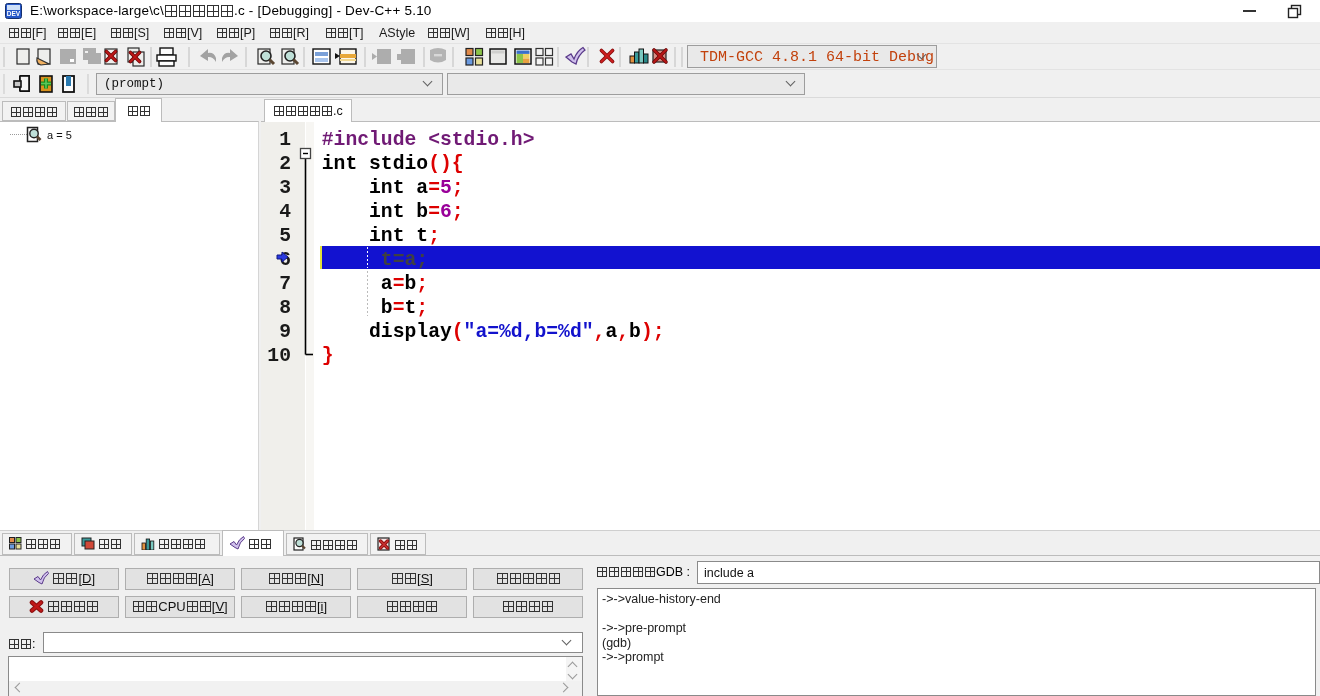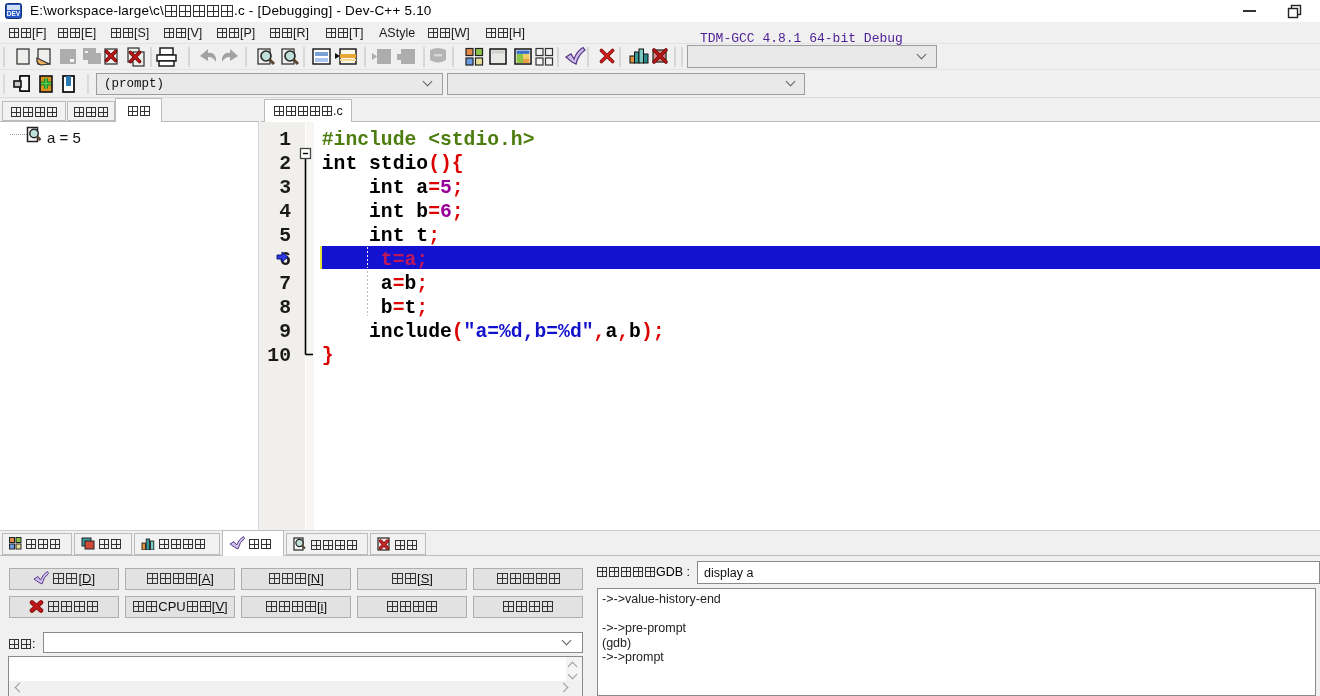--- a/index.html
+++ b/index.html
@@ -140,21 +140,21 @@
     <g stroke="#6e0a0a" stroke-width="3.6" stroke-linecap="round">
       <line x1="654" y1="6" x2="666" y2="18"></line>
       <line x1="654" y1="18" x2="666" y2="6"></line>
     </g>
     <g stroke="#b81818" stroke-width="1.8" stroke-linecap="round">
       <line x1="654" y1="6" x2="666" y2="18"></line>
       <line x1="654" y1="18" x2="666" y2="6"></line>
     </g>
   </svg>
 <div class="a cb" style="left:687px;top:45px;width:250px;height:23px"></div>
-<div class="a mono" style="left:700px;top:31px;font-size:13px;color:#4c1d95">TDM-GCC 4.8.1 64-bit Debug</div>
+<div class="a mono" style="left:700px;top:49px;font-size:15px;color:#c2410c">TDM-GCC 4.8.1 64-bit Debug</div>
 <div class="chev" style="left:918px;top:51px"></div>
 <div class="a" style="left:0;top:70px;width:1320px;height:28px;background:#f0f0f0;border-bottom:1px solid #dadada"></div>
 <svg class="a" style="left:0;top:72px" width="160" height="24" viewBox="0 0 160 24">
     <line x1="4" y1="2" x2="4" y2="22" stroke="#c7c7c7"></line>
     <line x1="88" y1="2" x2="88" y2="22" stroke="#c7c7c7"></line>
     <path d="M20 4 H29 V19 H20 M20 4 V8 M20 19 V15" fill="#fff" stroke="#111" stroke-width="1.8"></path>
     <rect x="20" y="4" width="9" height="15" fill="#f4f4f4" stroke="#111" stroke-width="1.6"></rect>
     <rect x="14" y="9" width="7" height="6" fill="#c8c8c8" stroke="#111" stroke-width="1.6"></rect>
     <rect x="40" y="4" width="12" height="16" fill="#d8921e" stroke="#111" stroke-width="1.6"></rect>
     <g stroke="#1a8a1a" stroke-width="4">
@@ -176,46 +176,46 @@
 <div class="a" style="left:0;top:121px;width:259px;height:409px;background:#fff;border-top:1px solid #bcbcbc;border-right:1px solid #d5d5d5"></div>
 <div class="tab" style="left:2px;top:101px;width:64px;height:20px;text-align:center;padding-top:3px"><i class="h" style="width:10px;height:10px;vertical-align:-1px"></i><i class="h" style="width:10px;height:10px;vertical-align:-1px"></i><i class="h" style="width:10px;height:10px;vertical-align:-1px"></i><i class="h" style="width:10px;height:10px;vertical-align:-1px"></i></div>
 <div class="tab" style="left:67px;top:101px;width:48px;height:20px;text-align:center;padding-top:3px"><i class="h" style="width:10px;height:10px;vertical-align:-1px"></i><i class="h" style="width:10px;height:10px;vertical-align:-1px"></i><i class="h" style="width:10px;height:10px;vertical-align:-1px"></i></div>
 <div class="atab" style="left:115px;top:98px;width:47px;height:24px;text-align:center;padding-top:5px;background:#fff"><i class="h" style="width:10px;height:10px;vertical-align:-1px"></i><i class="h" style="width:10px;height:10px;vertical-align:-1px"></i></div>
 <div class="a" style="left:10px;top:134px;width:17px;border-top:1.5px dotted #9a9a9a"></div>
 <svg class="a" style="left:26px;top:126px" width="17" height="17" viewBox="0 0 17 17">
 <rect x="1.5" y="1.5" width="10" height="14" fill="#fdfdfd" stroke="#222" stroke-width="1.5"></rect>
 <circle cx="8" cy="7.5" r="4.2" fill="#bfe0d8" stroke="#222" stroke-width="1.4"></circle>
 <line x1="11" y1="10.5" x2="14.5" y2="14" stroke="#5a4632" stroke-width="2.6"></line>
 </svg>
-<div class="a" style="left:47px;top:128.5px;font-size:15px;color:#111">a = 5</div>
+<div class="a" style="left:47px;top:128.5px;font-size:11px;color:#111">a = 5</div>
 <div class="a" style="left:261px;top:98px;width:1059px;height:23px;background:#f0f0f0"></div>
 <div class="a" style="left:261px;top:121px;width:1059px;height:409px;background:#fff;border-top:1px solid #bcbcbc"></div>
 <div class="a" style="left:261px;top:122px;width:44px;height:408px;background:#f0efeb"></div>
 <div class="a" style="left:306px;top:122px;width:8px;height:408px;background:#f7f6f3"></div>
 <div class="atab" style="left:264px;top:99px;width:88px;height:23px;padding:4px 0 0 8px"><i class="h" style="width:10px;height:10px;vertical-align:-1px"></i><i class="h" style="width:10px;height:10px;vertical-align:-1px"></i><i class="h" style="width:10px;height:10px;vertical-align:-1px"></i><i class="h" style="width:10px;height:10px;vertical-align:-1px"></i><i class="h" style="width:10px;height:10px;vertical-align:-1px"></i>.c</div>
 <div class="a code" style="left:261px;top:128px;width:30px;text-align:right;color:#1a1a1a"><div style="height:24px">1</div><div style="height:24px">2</div><div style="height:24px">3</div><div style="height:24px">4</div><div style="height:24px">5</div><div style="height:24px">6</div><div style="height:24px">7</div><div style="height:24px">8</div><div style="height:24px">9</div><div style="height:24px">10</div></div>
 <svg class="a" style="left:295px;top:122px" width="22" height="240" viewBox="0 0 22 240">
 <line x1="10.5" y1="36" x2="10.5" y2="232.5" stroke="#000" stroke-width="1.6"></line>
 <line x1="10.5" y1="232.5" x2="18" y2="232.5" stroke="#000" stroke-width="1.6"></line>
 <rect x="5.5" y="26.5" width="10" height="10" fill="#fff" stroke="#444" stroke-width="1.3"></rect>
 <line x1="8" y1="31.5" x2="13" y2="31.5" stroke="#000" stroke-width="1.4"></line>
 </svg>
 <div class="a" style="left:320px;top:246px;width:2px;height:23px;background:#e2e23a"></div>
 <div class="a" style="left:322px;top:246px;width:998px;height:23px;background:#1212d0"></div>
 <div class="a" style="left:367px;top:247px;width:1px;height:21px;background:repeating-linear-gradient(180deg,#fff 0 2px,transparent 2px 4px)"></div>
 <div class="a" style="left:367px;top:271px;width:1px;height:45px;background:repeating-linear-gradient(180deg,#bbb 0 2px,transparent 2px 4px)"></div>
-<div class="a code" style="left:321.8px;top:128px"><span style="color:#4d7c0f">#include &lt;stdio.h&gt;</span></div>
+<div class="a code" style="left:321.8px;top:128px"><span style="color:#701a75">#include &lt;stdio.h&gt;</span></div>
 <div class="a code" style="left:321.8px;top:152px"><span style="color:#000">int stdio</span><span style="color:#dd0000">(){</span></div>
 <div class="a code" style="left:321.8px;top:176px"><span style="color:#000">    int a</span><span style="color:#dd0000">=</span><span style="color:#990099">5</span><span style="color:#dd0000">;</span></div>
 <div class="a code" style="left:321.8px;top:200px"><span style="color:#000">    int b</span><span style="color:#dd0000">=</span><span style="color:#990099">6</span><span style="color:#dd0000">;</span></div>
 <div class="a code" style="left:321.8px;top:224px"><span style="color:#000">    int t</span><span style="color:#dd0000">;</span></div>
-<div class="a code" style="left:321.8px;top:248px"><span style="color:#be185d">     t=a;</span></div>
+<div class="a code" style="left:321.8px;top:248px"><span style="color:#404040">     t=a;</span></div>
 <div class="a code" style="left:321.8px;top:272px"><span style="color:#000">     a</span><span style="color:#dd0000">=</span><span style="color:#000">b</span><span style="color:#dd0000">;</span></div>
 <div class="a code" style="left:321.8px;top:296px"><span style="color:#000">     b</span><span style="color:#dd0000">=</span><span style="color:#000">t</span><span style="color:#dd0000">;</span></div>
-<div class="a code" style="left:321.8px;top:320px"><span style="color:#000">    include</span><span style="color:#dd0000">(</span><span style="color:#1212cc">"a=%d,b=%d"</span><span style="color:#dd0000">,</span><span style="color:#000">a</span><span style="color:#dd0000">,</span><span style="color:#000">b</span><span style="color:#dd0000">);</span></div>
+<div class="a code" style="left:321.8px;top:320px"><span style="color:#000">    display</span><span style="color:#dd0000">(</span><span style="color:#1212cc">"a=%d,b=%d"</span><span style="color:#dd0000">,</span><span style="color:#000">a</span><span style="color:#dd0000">,</span><span style="color:#000">b</span><span style="color:#dd0000">);</span></div>
 <div class="a code" style="left:321.8px;top:344px"><span style="color:#dd0000">}</span></div>
 <svg class="a" style="left:276px;top:250px" width="14" height="14" viewBox="0 0 14 14">
 <path d="M1 5 H6 V2 L12 7 L6 12 V9 H1 Z" fill="#2a3ae0" stroke="#101880" stroke-width="1"></path>
 </svg>
 <div class="a" style="left:0;top:530px;width:1320px;height:26px;background:#f0f0f0;border-top:1px solid #cfcfcf"></div>
 <div class="a" style="left:0;top:555px;width:1320px;height:1px;background:#bcbcbc"></div>
 <div class="tab" style="left:2px;top:533px;width:70px;height:22px;padding:3px 0 0 6px"><svg width="13" height="13" viewBox="0 0 13 13" style="vertical-align:-2px">
       <rect x="0.5" y="0.5" width="5" height="5" fill="#e08a4a" stroke="#222"></rect>
       <rect x="7" y="0.5" width="5" height="5" fill="#8cc44a" stroke="#222"></rect>
       <rect x="0.5" y="7" width="5" height="5" fill="#6a9ae0" stroke="#222"></rect>
@@ -275,20 +275,20 @@
 <div class="chev" style="left:563px;top:637px"></div>
 <div class="a" style="left:8px;top:656px;width:575px;height:41px;background:#fff;border:1px solid #8a8a8a"></div>
 <div class="a" style="left:566px;top:657px;width:16px;height:24px;background:#f4f4f4"></div>
 <div class="chev" style="left:569px;top:663px;transform:rotate(-135deg);border-color:#999"></div>
 <div class="chev" style="left:569px;top:671px;border-color:#999"></div>
 <div class="a" style="left:9px;top:681px;width:573px;height:15px;background:#f1f1f1"></div>
 <div class="chev" style="left:16px;top:684px;transform:rotate(135deg);border-color:#999"></div>
 <div class="chev" style="left:560px;top:684px;transform:rotate(-45deg);border-color:#999"></div>
 <div class="a" style="left:596px;top:564.5px;font-size:12.5px"><i class="h" style="width:10px;height:10px;vertical-align:-1px"></i><i class="h" style="width:10px;height:10px;vertical-align:-1px"></i><i class="h" style="width:10px;height:10px;vertical-align:-1px"></i><i class="h" style="width:10px;height:10px;vertical-align:-1px"></i><i class="h" style="width:10px;height:10px;vertical-align:-1px"></i>GDB&nbsp;:</div>
 <div class="a" style="left:697px;top:561px;width:623px;height:23px;background:#fff;border:1px solid #8a8a8a"></div>
-<div class="a" style="left:704px;top:566px;font-size:12.5px;color:#111">display a</div>
+<div class="a" style="left:704px;top:566px;font-size:12.5px;color:#111">include a</div>
 <div class="a" style="left:597px;top:588px;width:719px;height:108px;background:#fff;border:1px solid #8a8a8a"></div>
 <div class="a" style="left:602px;top:592px;font-size:12.5px;color:#222;line-height:14.5px">
     <div style="height:14.5px">-&gt;-&gt;value-history-end</div>
     <div style="height:14.5px"></div>
     <div style="height:14.5px">-&gt;-&gt;pre-prompt</div>
     <div style="height:14.5px">(gdb)</div>
     <div style="height:14.5px">-&gt;-&gt;prompt</div>
   </div>
 </body></html>

